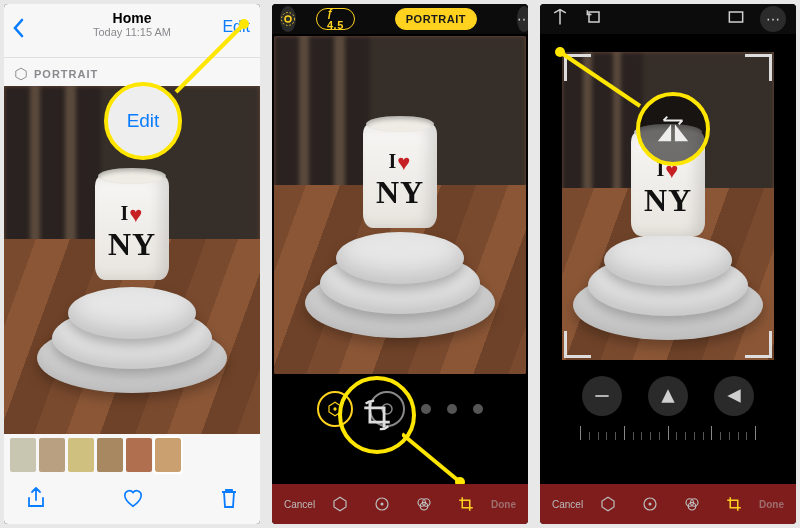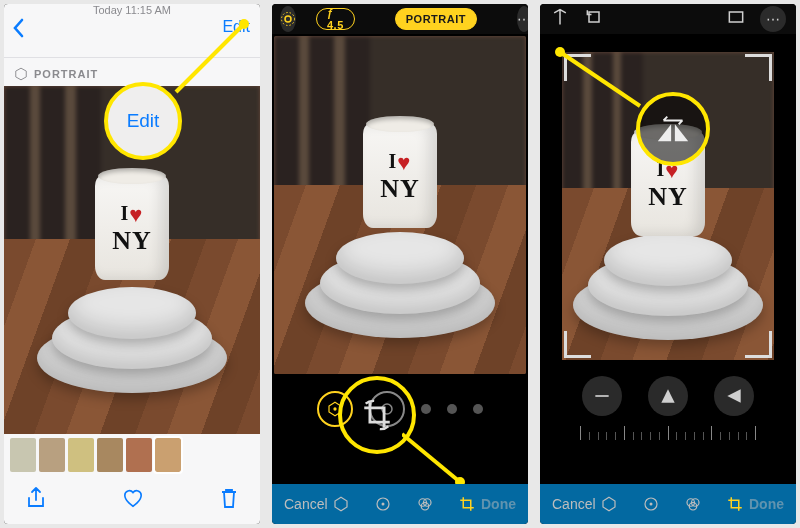--- a/index.html
+++ b/index.html
@@ -68,21 +68,21 @@
     background:#efece6; border-radius:50%;
     box-shadow: inset 0 3px 4px rgba(0,0,0,0.25);
   }
   .scene .cup .line1, .scene .cup .line2 {
     position:absolute; text-align:center; width:100%;
     font-family: Georgia, 'Times New Roman', serif;
     font-weight:700; color:#111; letter-spacing:1px;
   }
   .scene .cup .line1 { top:26px; font-size:20px; }
   .scene .cup .line1 .heart { color:#c62024; font-size:22px; vertical-align:-2px;}
-  .scene .cup .line2 { top:50px; font-size:26px; }
+  .scene .cup .line2 { top:50px; font-size:32px; }
 
   
   .hl-circle {
     position:absolute; border:4px solid #ffe600; border-radius:50%;
     pointer-events:none;
   }
   .hl-circle.fill { background: rgba(255,255,255,0.92); }
   svg.arrow { position:absolute; pointer-events:none; }
 
   
@@ -125,22 +125,22 @@
     font-weight:600; background:transparent;
   }
   .pill.solid { background:#ffd21f; color:#1a1a1a; }
   .circ-btn {
     width:26px; height:26px; border-radius:50%; background:#2b2b2b;
     color:#cfcfcf; display:flex; align-items:center; justify-content:center;
     font-size:14px; border:none;
   }
   .dark-body { flex:1; position:relative; background:#000; overflow:hidden;}
   .dark-bottom {
-    height:40px; background:#0369a1; display:flex; align-items:center;
-    justify-content:space-between; padding:0 12px; color:#bdbdbd; font-size:14px;
+    height:40px; background:#7f1d1d; display:flex; align-items:center;
+    justify-content:space-between; padding:0 12px; color:#bdbdbd; font-size:10px;
   }
   .tool-row { display:flex; gap:20px; align-items:center; }
   .tool-row .tool { width:22px; height:22px; color:#bdbdbd; display:flex; align-items:center; justify-content:center;}
   .tool-row .tool.active { color:#ffd21f; }
 
   .s2-dialrow {
     position:absolute; bottom:40px; left:0; right:0; height:70px;
     display:flex; justify-content:center; gap:16px; align-items:center;
   }
   .dial {
@@ -181,20 +181,21 @@
 </head>
 <body>
 
 <div class="phone">
   <div class="s1-top">
     <div class="back">
       <svg width="12" height="20" viewBox="0 0 12 20">
           <path d="M10 2 L3 10 L10 18" stroke="#0a7cff" stroke-width="2.6" fill="none" stroke-linecap="round"></path>
         </svg>
     </div>
+    <div class="title">Home</div>
     <div class="sub">Today 11:15 AM</div>
     <div class="edit">Edit</div>
   </div>
   <div class="s1-badge">
     <svg width="14" height="14" viewBox="0 0 24 24">
         <polygon points="12,2 21,7 21,17 12,22 3,17 3,7" fill="none" stroke="#8a8a8e" stroke-width="1.6"></polygon>
       </svg>
     <span>PORTRAIT</span>
   </div>
 

